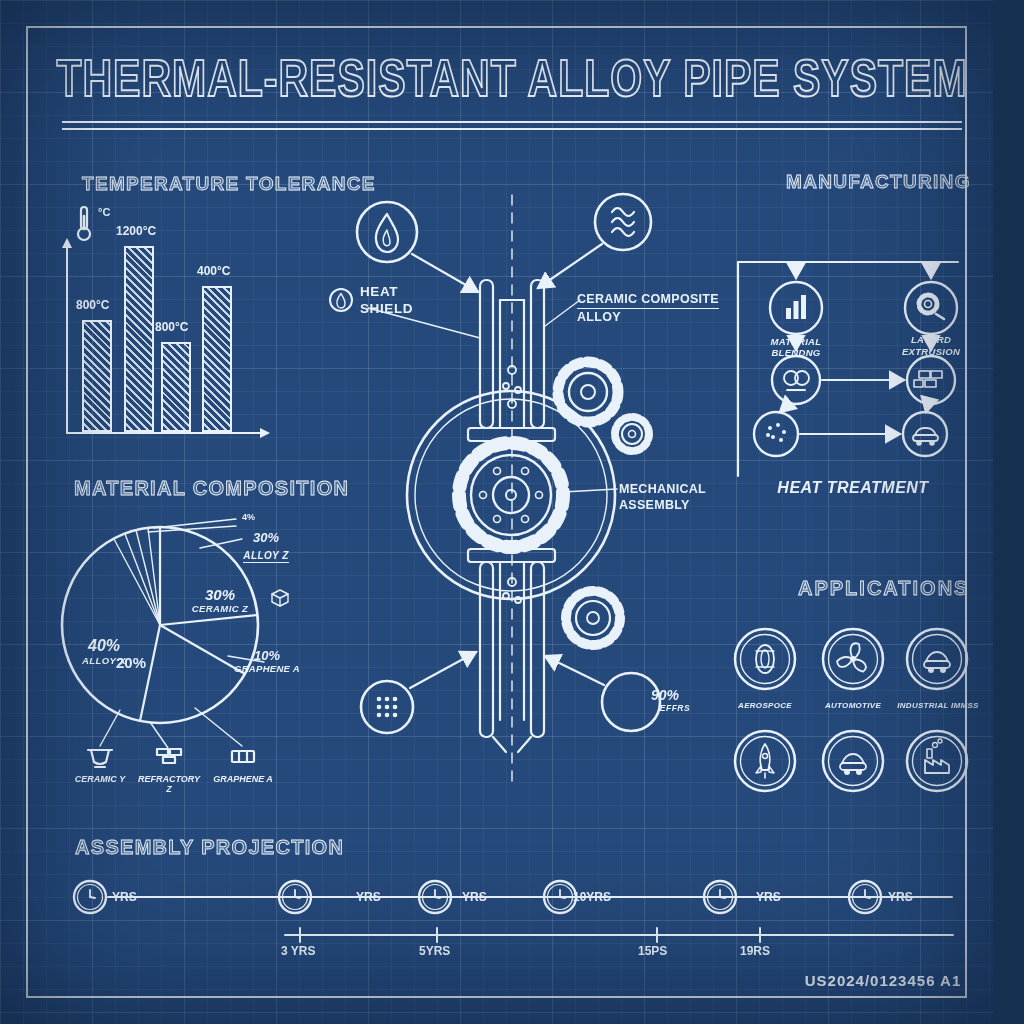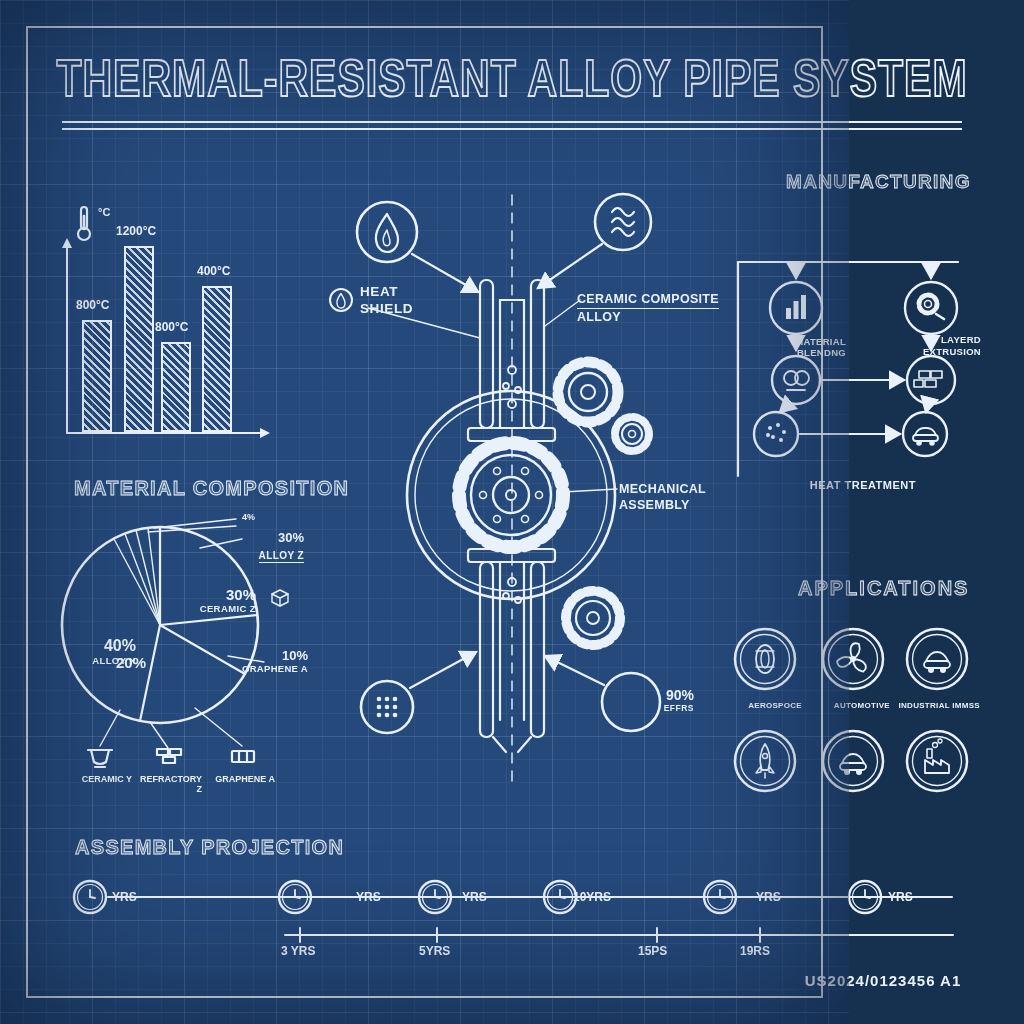--- a/index.html
+++ b/index.html
@@ -1,18 +1,18 @@
 <!DOCTYPE html>
 <html><head>
 <meta charset="utf-8">
 <style>
   * { box-sizing: border-box; margin: 0; padding: 0; }
   html, body { width: 1024px; height: 1024px; overflow: hidden; background: #16304f; }
   #board {
-    position: relative; width: 849px; height: 1024px;
+    position: relative; width: 993px; height: 1024px;
     font-family: "Liberation Sans", sans-serif; color: #e9f2fb;
     background-color: #25497a;
     background-image:
       linear-gradient(rgba(220,235,255,0.10) 1px, transparent 1px),
       linear-gradient(90deg, rgba(220,235,255,0.10) 1px, transparent 1px),
       linear-gradient(rgba(220,235,255,0.055) 1px, transparent 1px),
       linear-gradient(90deg, rgba(220,235,255,0.055) 1px, transparent 1px);
     background-size: 92px 92px, 92px 92px, 23px 23px, 23px 23px;
   }
   .abs { position: absolute; }
@@ -38,32 +38,33 @@
   svg .f { fill: #e9f2fb; stroke: none; }
   svg .thin { stroke-width: 1.4; }
 
   .bar { position: absolute; border: 2px solid #e9f2fb;
     background: repeating-linear-gradient(45deg, rgba(233,242,251,0) 0 3.5px, rgba(233,242,251,0.85) 3.5px 5.5px); }
   .bar-lbl { position: absolute; font-size: 12px; font-weight: 700; white-space: nowrap; }
 
   .tri-right { width: 0; height: 0; border-top: 5px solid transparent; border-bottom: 5px solid transparent; border-left: 10px solid #e9f2fb; }
   .tri-up { width: 0; height: 0; border-left: 5px solid transparent; border-right: 5px solid transparent; border-bottom: 10px solid #e9f2fb; }
 
-  .ctr { text-align: right; }
+  .ctr { text-align: center; font-style: italic; }
   .u { border-bottom: 1.5px solid #e9f2fb; padding-bottom: 1px; display: inline-block; }
 </style>
 </head>
 <body>
 
 <div id="board">
   <div class="frame"></div>
 
   <div class="abs title">THERMAL-RESISTANT ALLOY PIPE SYSTEM</div>
   <div class="abs title-u"></div>
 
+  <div class="abs hd" style="left:82px;top:173px;font-size:19px;">TEMPERATURE TOLERANCE</div>
   <svg class="abs" style="left:74px;top:204px;" width="20" height="40" viewBox="0 0 20 40">
     <rect x="7" y="3" width="6" height="22" rx="3"></rect>
     <circle cx="10" cy="30" r="6"></circle>
     <line x1="10" y1="12" x2="10" y2="25" style="stroke-width:2.6"></line>
   </svg>
   <div class="abs lbl" style="left:98px;top:206px;font-size:11px;">°C</div>
 
   <div class="abs" style="left:58px;top:222px;width:215px;height:216px;">
     <div class="abs" style="left:8px;top:26px;width:2px;height:186px;background:#e9f2fb;"></div>
     <div class="abs tri-up" style="left:4px;top:16px;"></div>
@@ -345,21 +346,21 @@
       <circle cx="201" cy="197" r="2.8" class="f"></circle>
       <circle cx="214" cy="197" r="2.8" class="f"></circle>
     </g>
   </svg>
 
   <div class="abs lbl ctr" style="left:746px;top:336px;width:100px;font-size:9.5px;letter-spacing:0.3px;">MATERIAL BLENDNG</div>
   <div class="abs lbl ctr" style="left:881px;top:334px;width:100px;font-size:9.5px;line-height:12px;letter-spacing:0.3px;">
     <div>LAYERD</div>
     <div>EXTRUSION</div>
   </div>
-  <div class="abs lbl ctr" style="left:756px;top:479px;width:160px;font-size:11px;letter-spacing:0.5px;">HEAT TREATMENT</div>
+  <div class="abs lbl ctr" style="left:773px;top:479px;width:160px;font-size:16px;letter-spacing:0.5px;">HEAT TREATMENT</div>
 
   <div class="abs hd" style="left:798px;top:577px;font-size:20px;letter-spacing:2px;">APPLICATIONS</div>
 
   <svg class="abs" style="left:722px;top:620px;" width="268" height="185" viewBox="0 0 268 185">
     <g>
       <circle cx="43" cy="39" r="30" style="stroke-width:2.5"></circle>
       <circle cx="43" cy="39" r="24.5" style="stroke-width:1.3"></circle>
       <ellipse cx="43" cy="39" rx="9" ry="14" style="stroke-width:1.8"></ellipse>
       <ellipse cx="43" cy="39" rx="4" ry="9" style="stroke-width:1.4"></ellipse>
       <line x1="34" y1="31" x2="52" y2="31" style="stroke-width:1.4"></line>

